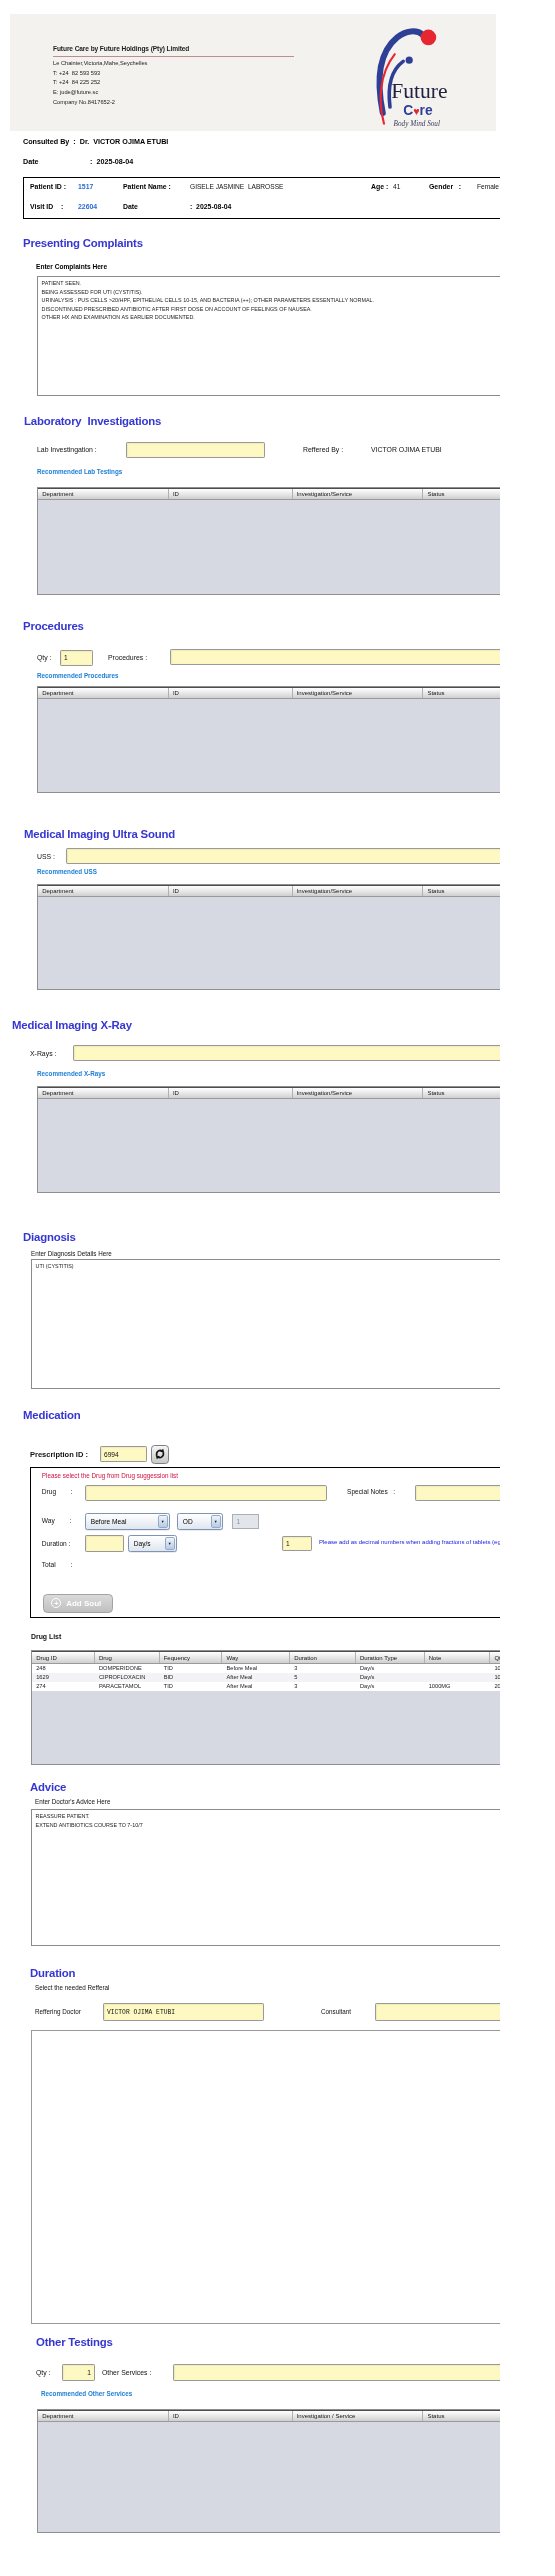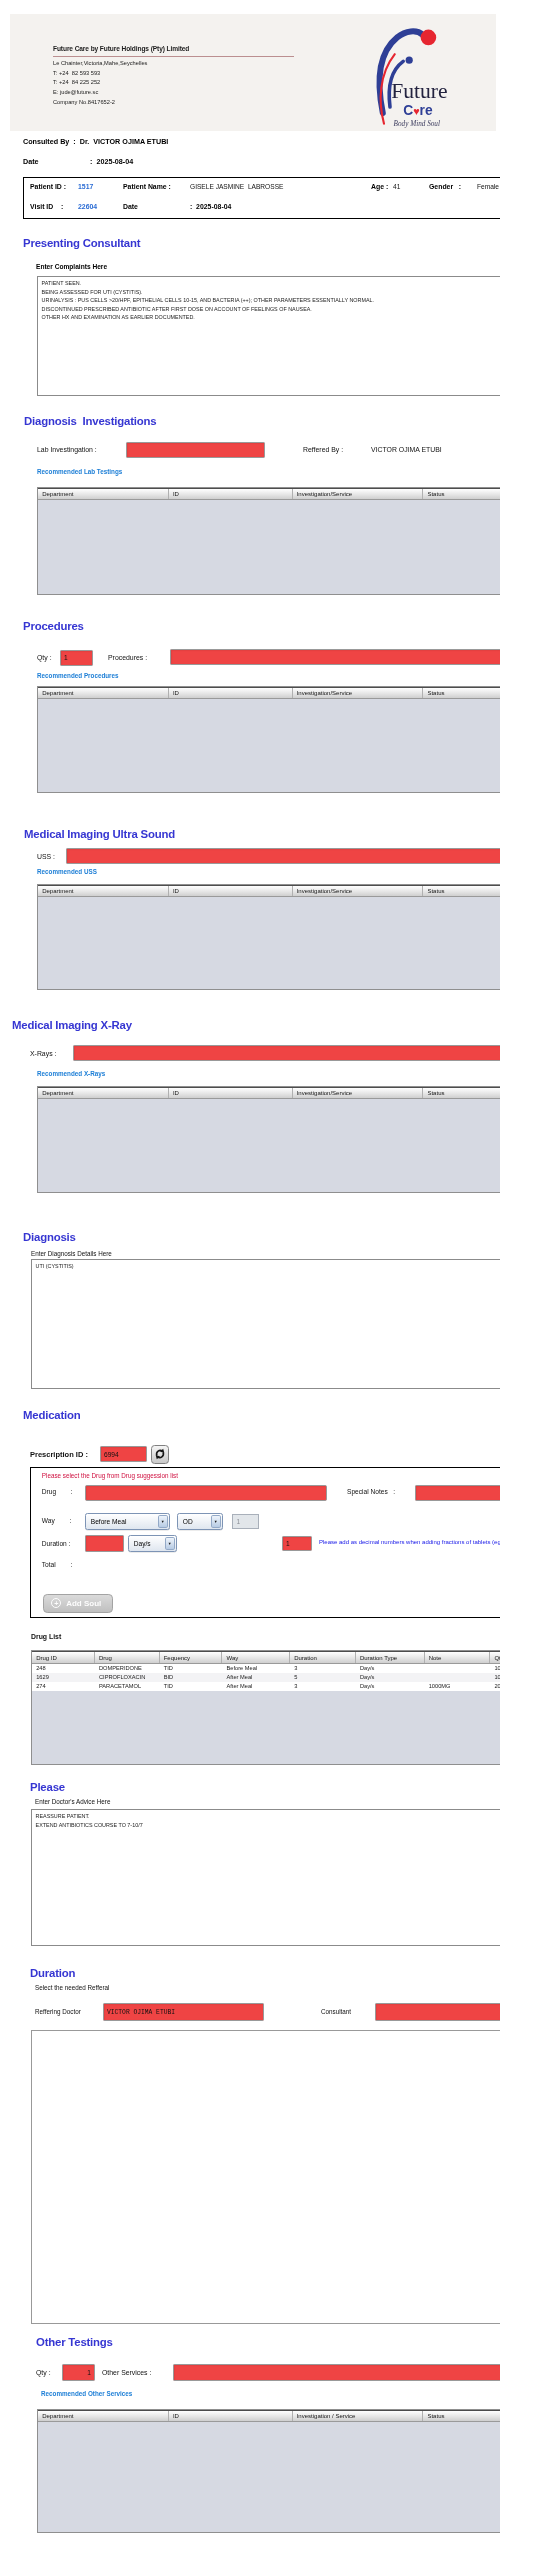--- a/index.html
+++ b/index.html
@@ -15,21 +15,21 @@
   .consult-line { font-weight:bold; font-size:7.2px; color:#000; }
   .patient-box { position:absolute; left:23px; top:177px; width:524px; height:42px; border:1.2px solid #000; background:#fff; }
   .plab { position:absolute; font-weight:bold; font-size:6.9px; color:#000; }
   .pval { position:absolute; font-size:6.6px; color:#111; }
   .pid  { position:absolute; font-weight:bold; font-size:6.9px; color:#2b6cd4; }
   .sec-title { position:absolute; font-weight:bold; font-size:11.4px; color:#3636d2; letter-spacing:-0.2px; }
   .sub-link { position:absolute; font-weight:bold; font-size:6.3px; color:#1c7ed6; cursor:pointer; }
   .field-label { position:absolute; font-size:6.9px; color:#111; }
   .small-label { position:absolute; font-size:6.3px; color:#111; }
   .bold-label { position:absolute; font-weight:bold; font-size:6.6px; color:#000; }
-  .inputbox { position:absolute; border:0.6px solid #999; background:#ef4444; font:6.6px "Liberation Sans",sans-serif; color:#111; padding:0 3px; border-radius:1.2px; box-shadow:inset 0.6px 0.6px 1.2px rgba(0,0,0,0.10); }
+  .inputbox { position:absolute; border:0.6px solid #999; background:#fef9c3; font:6.6px "Liberation Sans",sans-serif; color:#111; padding:0 3px; border-radius:1.2px; box-shadow:inset 0.6px 0.6px 1.2px rgba(0,0,0,0.10); }
   .area { position:absolute; border:0.6px solid #8b8b8b; font:5.4px/8.4px "Liberation Sans",sans-serif; color:#222; padding:2.4px 3.6px; resize:none; background:#fff; outline:none; }
   .svc-table { position:absolute; width:513px; border:0.6px solid #8f8f8f; background:#d6d9e2; }
   .thead { display:flex; height:12px; background:linear-gradient(#ffffff 0%,#e6e6e6 55%,#cfcfcf 100%); border-top:1.2px solid #4d4d4d; border-bottom:0.6px solid #9a9a9a; }
   .thead .th { font-size:6px; color:#141414; padding:2.4px 0 0 4.2px; border-right:0.6px solid #b0b0b0; overflow:hidden; white-space:nowrap; }
   .thead .th.last { border-right:none; }
   .trash { position:absolute; width:13.7px; height:16.7px; border-radius:3px; background:linear-gradient(150deg,#4a4a4a,#0a0a0a 60%); border:1.2px solid #cfcfcf; box-shadow:0 0 0 0.6px #9a9a9a; display:flex; align-items:center; justify-content:center; cursor:pointer; }
   .trash-light { position:absolute; width:15.5px; height:18px; border-radius:2.4px; background:#fff; border:0.6px solid #c8c8c8; display:flex; align-items:center; justify-content:center; cursor:pointer; }
   .refresh { position:absolute; width:18px; height:18.5px; border:0.6px solid #808080; border-radius:3.6px; background:linear-gradient(#f5f5f5,#c9c9c9); display:flex; align-items:center; justify-content:center; cursor:pointer; }
   .medbox { position:absolute; left:30px; top:1467px; width:520px; height:151px; border:1.8px solid #000; background:#fff; }
   .med-label { position:absolute; font-size:6.6px; color:#111; white-space:pre; }
@@ -88,29 +88,29 @@
   <span class="pval pre" style="left:190px;top:183px;">GISELE JASMINE  LABROSSE</span>
   <span class="plab" style="left:371px;top:183px;">Age :</span>
   <span class="pval" style="left:393px;top:183px;">41</span>
   <span class="plab pre" style="left:429px;top:183px;">Gender   :</span>
   <span class="pval" style="left:477px;top:183px;">Female</span>
   <span class="plab pre" style="left:30px;top:203px;">Visit ID    :</span>
   <span class="pid" style="left:78px;top:203px;">22604</span>
   <span class="plab" style="left:123px;top:203px;">Date</span>
   <span class="plab pre" style="left:190px;top:203px;">:  2025-08-04</span>
 
-  <div class="sec-title" style="left:23px;top:237px;">Presenting Consultant</div>
+  <div class="sec-title" style="left:23px;top:237px;">Presenting Complaints</div>
   <div class="bold-label" style="left:36px;top:263px;">Enter Complaints Here</div>
   <textarea class="area" style="left: 37px; top: 276px; width: 513px; height: 120px;">PATIENT SEEN.
 BEING ASSESSED FOR UTI (CYSTITIS).
 URINALYSIS : PUS CELLS &gt;20/HPF, EPITHELIAL CELLS 10-15, AND BACTERIA (++); OTHER PARAMETERS ESSENTIALLY NORMAL.
 DISCONTINUED PRESCRIBED ANTIBIOTIC AFTER FIRST DOSE ON ACCOUNT OF FEELINGS OF NAUSEA.
 OTHER HX AND EXAMINATION AS EARLIER DOCUMENTED.</textarea>
 
-  <div class="sec-title pre" style="left:24px;top:415px;">Diagnosis  Investigations</div>
+  <div class="sec-title pre" style="left:24px;top:415px;">Laboratory  Investigations</div>
   <div class="field-label" style="left:37px;top:446px;">Lab Investingation :</div>
   <input class="inputbox" style="left: 126px; top: 442px; width: 139px; height: 16px;" value="">
   <div class="field-label" style="left:303px;top:446px;">Reffered By :</div>
   <div class="field-label" style="left:371px;top:446px;">VICTOR OJIMA ETUBI</div>
   <div class="sub-link" style="left:37px;top:468px;">Recommended Lab Testings</div>
   <div class="svc-table" style="left:37px;top:487px;">
     <div class="thead">
       <div class="th" style="width:131px;">Department</div>
       <div class="th" style="width:124px;">ID</div>
       <div class="th" style="width:131px;">Investigation/Service</div>
@@ -281,21 +281,21 @@
       <div class="td" style="width:59px;">20.0</div>
     </div>
   </div>
 
   <div class="trash-light" style="left:531px;top:1773px;">
     <svg width="9" height="11.4" viewBox="0 0 12 15">
         <path d="M1.2 3 H10.8 M4 3 V1.2 h4 V3 M2.4 3.6 l0.7 10 h5.8 l0.7 -10" stroke="#3c3c3c" stroke-width="1" fill="none"></path>
         <path d="M4.4 5.5 v6 M6 5.5 v6 M7.6 5.5 v6" stroke="#3c3c3c" stroke-width="0.7"></path>
       </svg>
   </div>
-  <div class="sec-title" style="left:30px;top:1781px;">Please</div>
+  <div class="sec-title" style="left:30px;top:1781px;">Advice</div>
   <div class="small-label" style="left:35px;top:1798px;">Enter Doctor's Advice Here</div>
   <textarea class="area" style="left: 31px; top: 1809px; width: 516px; height: 137px;">REASSURE PATIENT.
 EXTEND ANTIBIOTICS COURSE TO 7-10/7</textarea>
 
   <div class="sec-title" style="left:30px;top:1967px;">Duration</div>
   <div class="small-label" style="left:35px;top:1984px;">Select the needed Refferal</div>
   <div class="small-label" style="left:35px;top:2008px;">Reffering Doctor</div>
   <input class="inputbox mono-input" style="left: 103px; top: 2003px; width: 161px; height: 18px;" value="VICTOR OJIMA ETUBI">
   <div class="small-label" style="left:321px;top:2008px;">Consultant</div>
   <input class="inputbox" style="left: 375px; top: 2003px; width: 175px; height: 18px;" value="">

